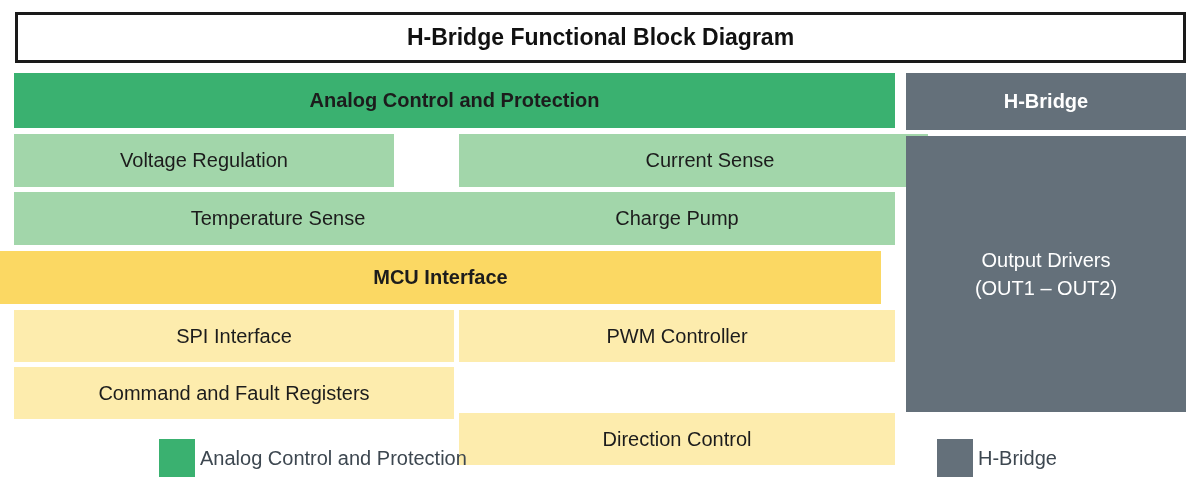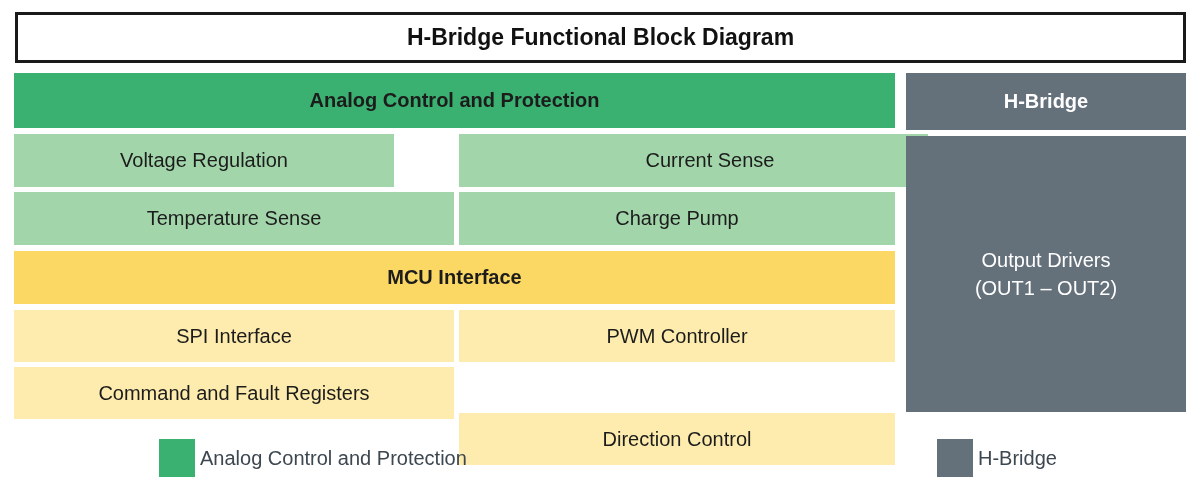--- a/index.html
+++ b/index.html
@@ -39,23 +39,23 @@
     font-size: 20px;
     color: #1c1c1c;
   }
   .hdr { font-weight: bold; }
   .white-text { color: #ffffff; }
 
   
   #analog-header { left: 14px; top: 73px;  width: 881px; height: 55px; }
   #g-r1-l        { left: 14px; top: 134px; width: 380px; height: 53px; }
   #g-r1-r        { left: 459px; top: 134px; width: 436px; height: 53px; }
-  #g-r2-l        { left: 14px; top: 192px; width: 440px; height: 53px; }
+  #g-r2-l        { left: 14px; top: 192px; width: 440px; height: 53px; padding-left: 44px; }
   #g-r2-r        { left: 459px; top: 192px; width: 436px; height: 53px; }
-  #mcu-header    { left: 14px; top: 251px; width: 881px; height: 53px; }
+  #mcu-header    { left: 0; top: 251px; width: 881px; height: 53px; }
   #y-r1-l        { left: 14px; top: 310px; width: 440px; height: 52px; }
   #y-r1-r        { left: 459px; top: 310px; width: 436px; height: 52px; }
   #y-r2-l        { left: 14px; top: 367px; width: 440px; height: 52px; }
   #y-r2-r        { left: 459px; top: 367px; width: 436px; height: 52px; margin-top: 46px; }
 
   
   #hb-header { left: 906px; top: 73px;  width: 280px; height: 57px; }
   #hb-block  { left: 906px; top: 136px; width: 280px; height: 276px;
                flex-direction: column; line-height: 28px; }
 

